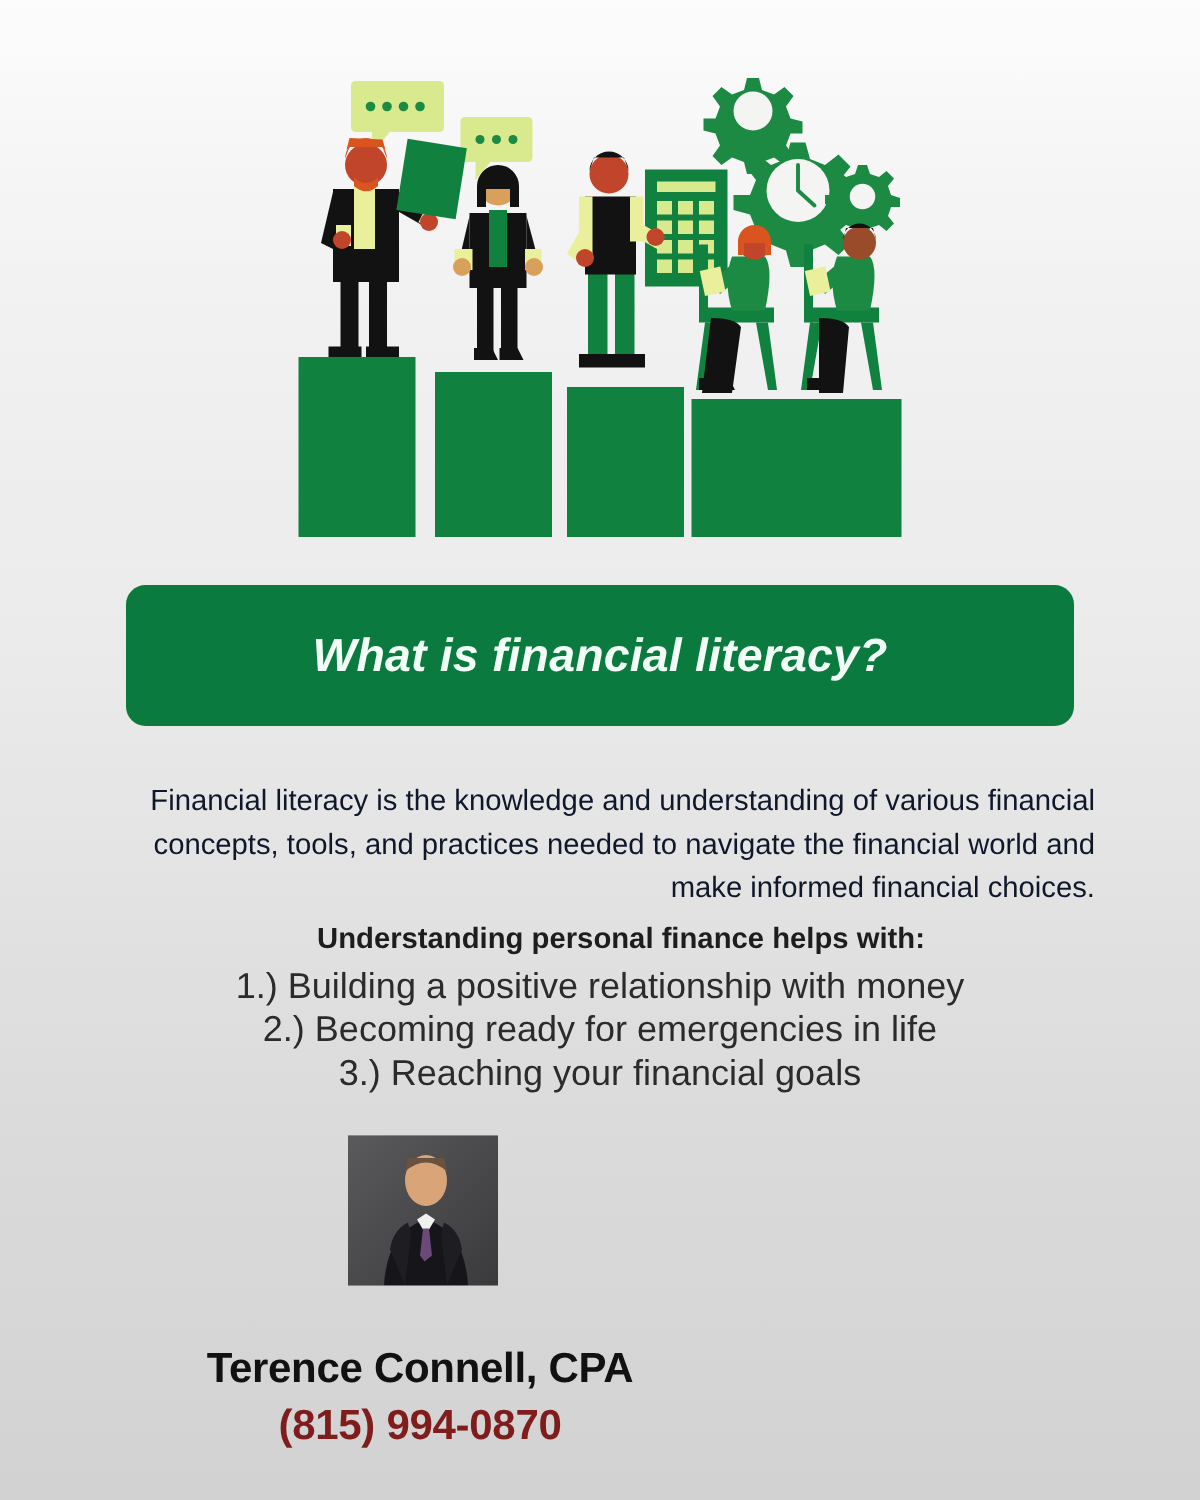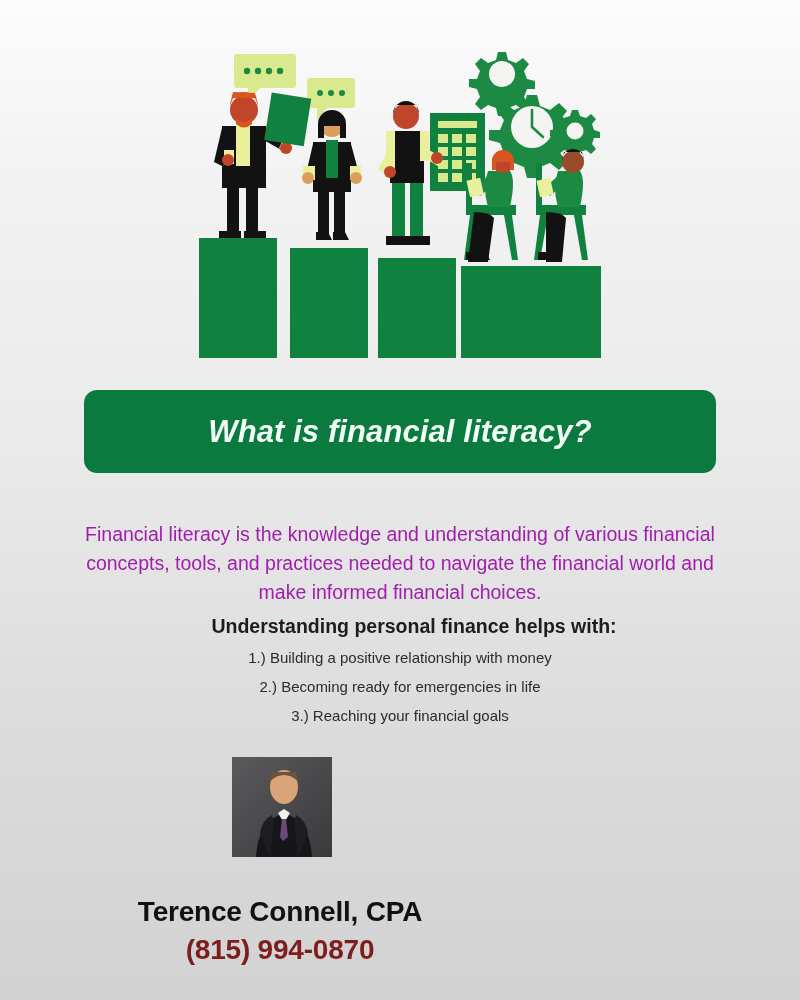--- a/index.html
+++ b/index.html
@@ -10,41 +10,41 @@
     position:relative;
   }
   .poster{position:absolute;inset:0;}
 
   
   .illus{position:absolute;left:0;top:0;width:800px;height:370px;}
   .illus svg{display:block;}
 
   
   .banner{
-    position:absolute;left:84px;top:390px;width:632px;height:83px;
+    position:absolute;left:84px;top:390px;width:632px;height:94px;
     background:#0b7a3f;border-radius:13px;
     display:flex;align-items:center;justify-content:center;
   }
   .banner-title{
     color:#f2fff6;font-weight:bold;font-style:italic;
     font-size:31px;letter-spacing:.1px;
   }
 
   
   .para{
     position:absolute;left:70px;top:500px;width:660px;
-    text-align:center;color:#a21caf;font-size:19.5px;line-height:29px;
+    text-align:right;color:#0f172a;font-size:19.5px;line-height:29px;
   }
   .sub{
     position:absolute;left:84px;top:615px;width:660px;text-align:center;
     color:#1d1d1d;font-size:19.5px;font-weight:bold;
   }
   .list{
     position:absolute;left:70px;top:643px;width:660px;text-align:center;
-    color:#2b2b2b;font-size:15px;line-height:29px;
+    color:#2b2b2b;font-size:24px;line-height:29px;
   }
   .list div{white-space:nowrap;}
 
   
   .headshot{
     position:absolute;left:232px;top:757px;width:100px;height:100px;
     background:#4a4a4d;overflow:hidden;
   }
   .headshot svg{display:block;}
 

